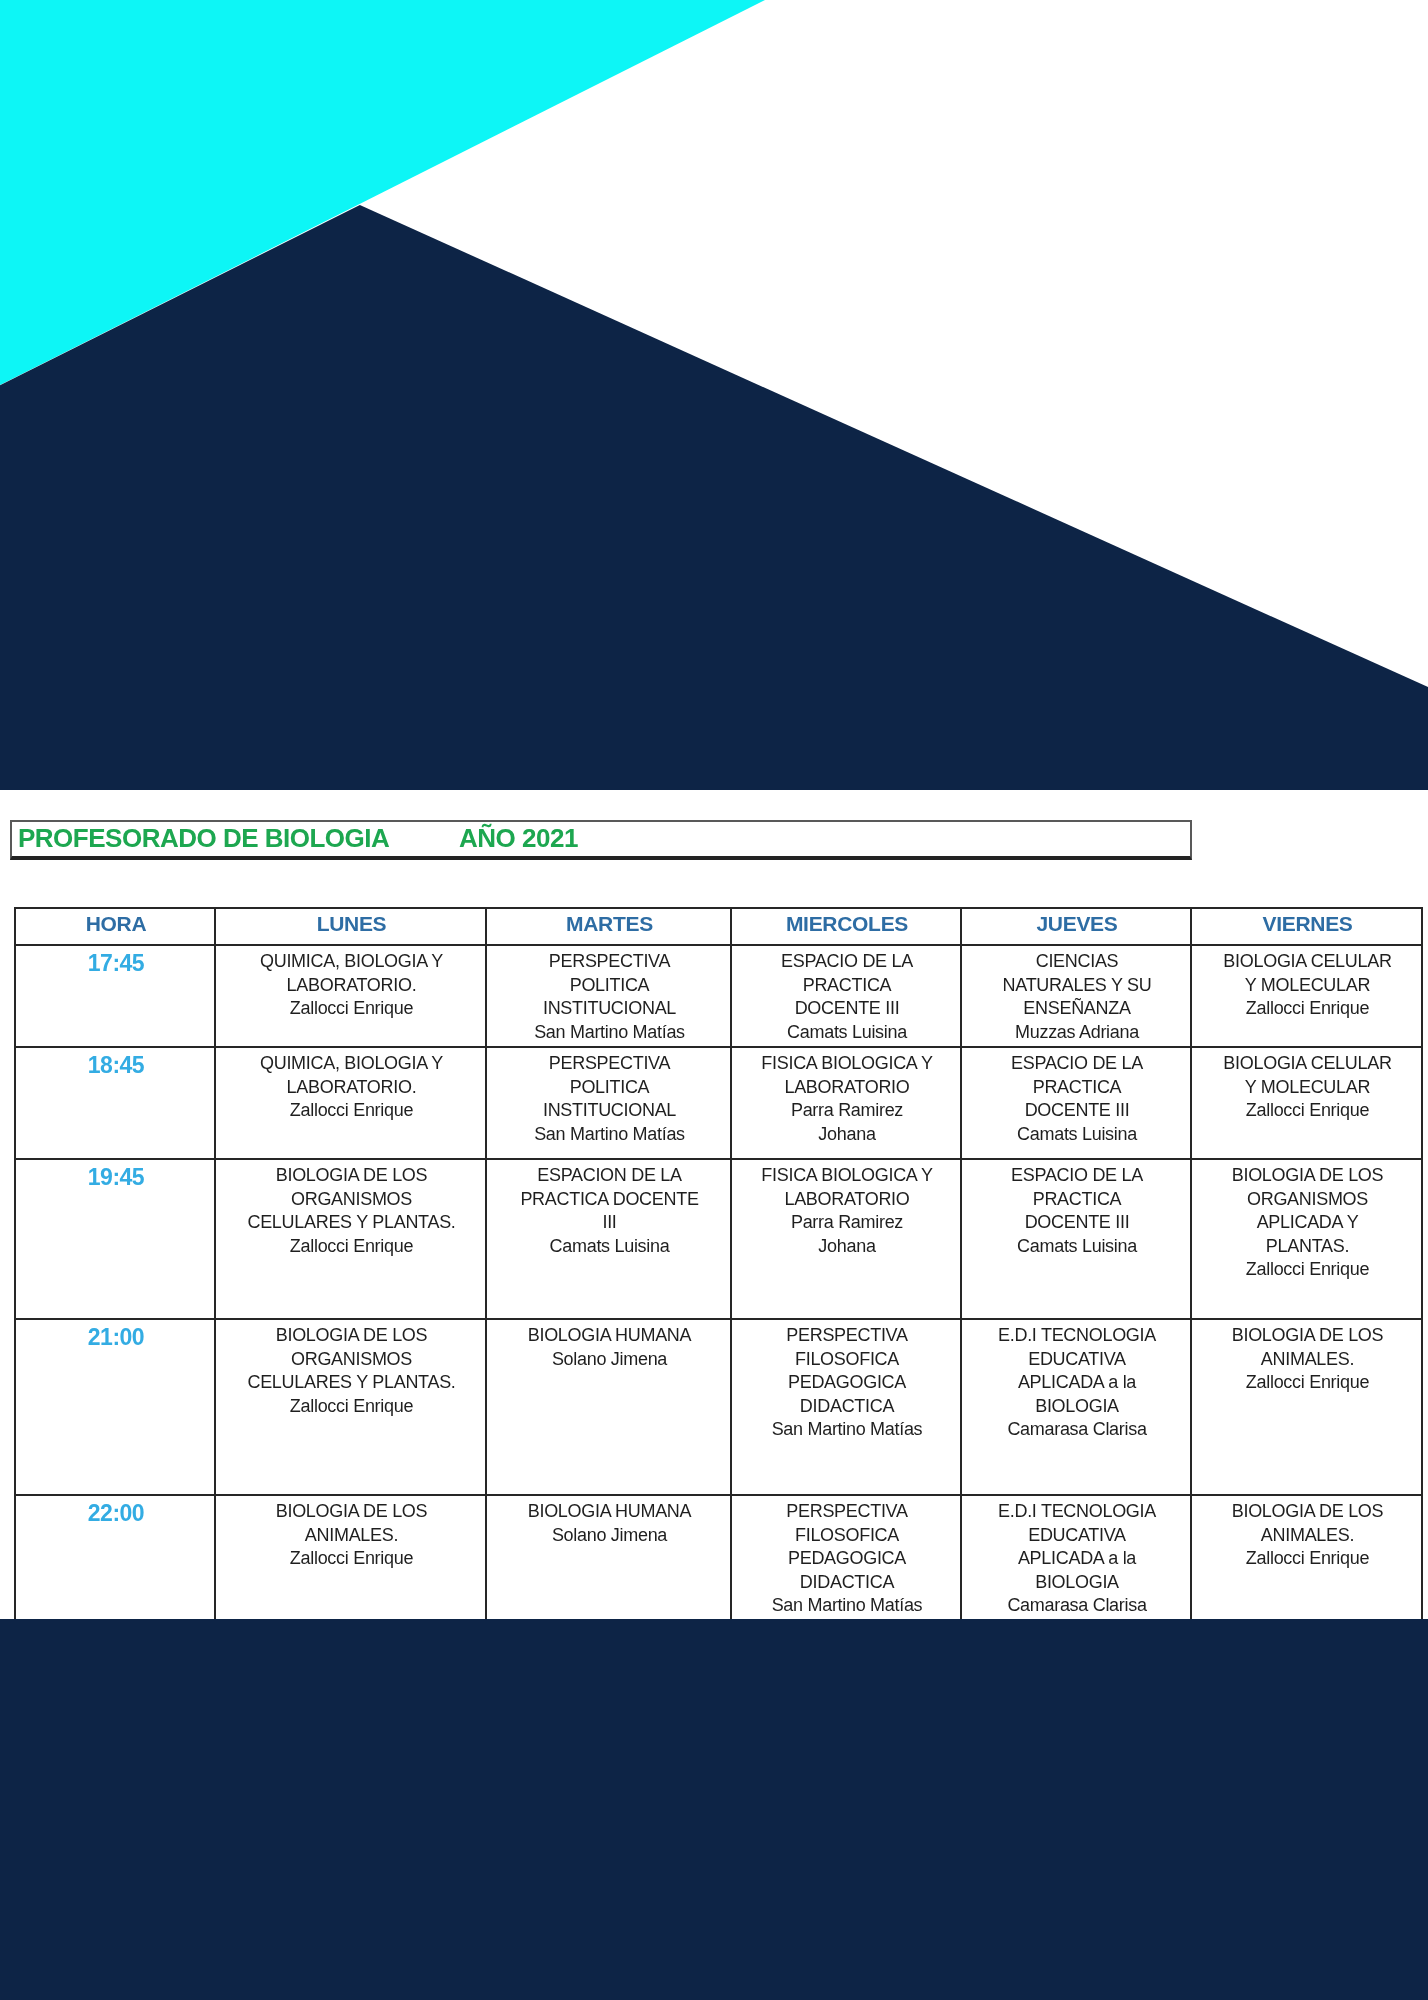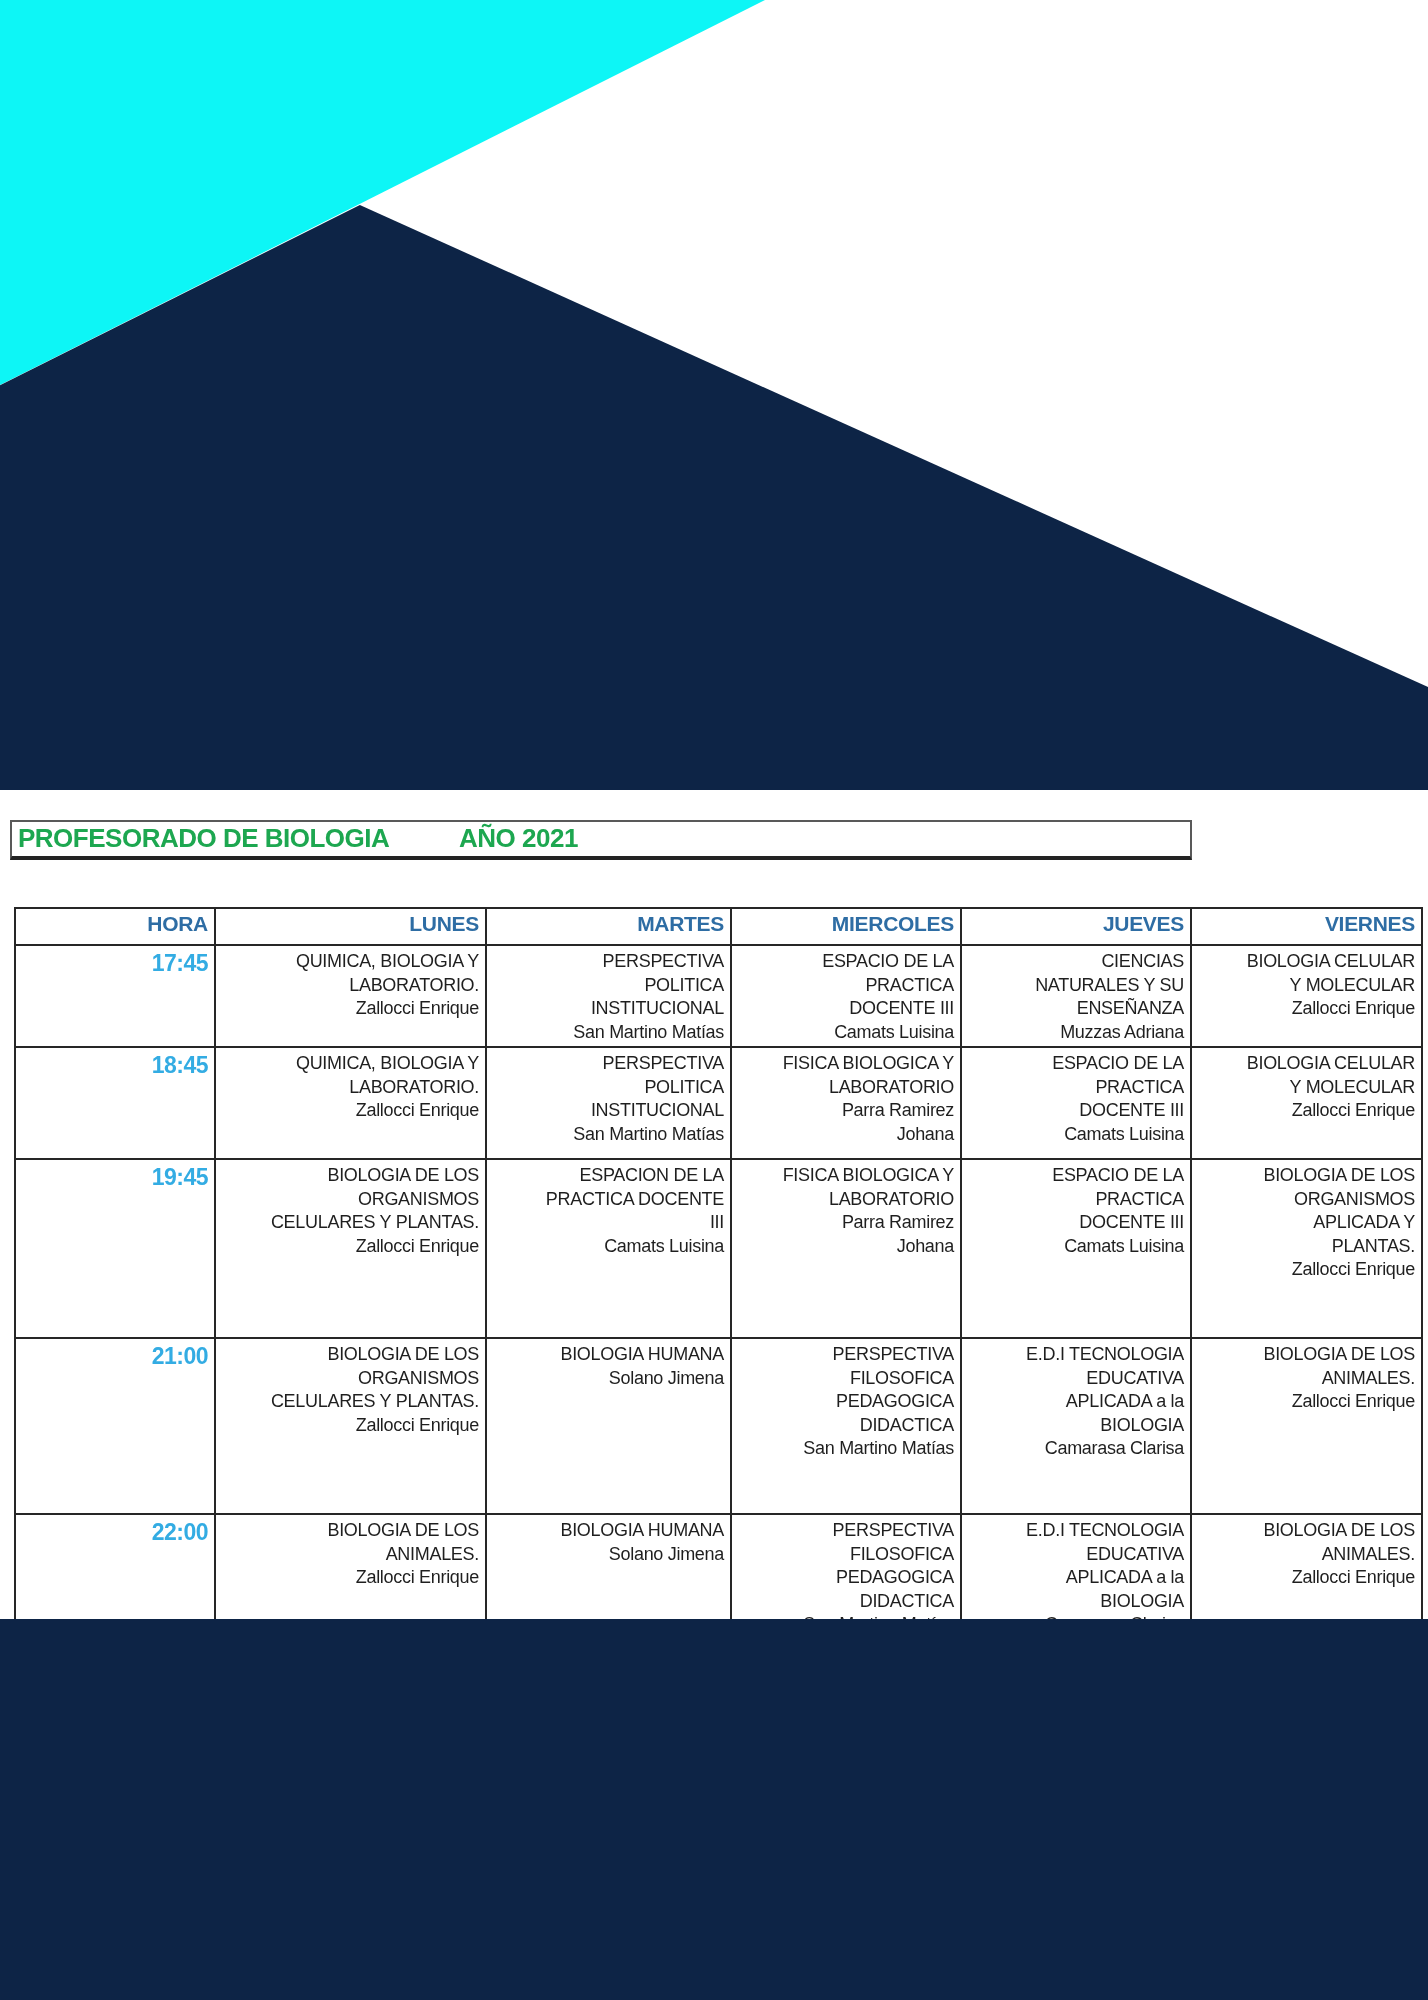--- a/index.html
+++ b/index.html
@@ -34,39 +34,39 @@
     color:var(--green,#1da750);white-space:nowrap;
   }
   .title-box .year{left:447px;}
   
   .tbl-wrap{position:absolute;left:14px;top:907px;z-index:1;}
   table.sched{
     border-collapse:collapse;table-layout:fixed;width:1407px;
     font-family:"Liberation Sans", sans-serif;
   }
   table.sched th,table.sched td{
-    border:2px solid #262626;vertical-align:top;text-align:right;
+    border:2px solid #262626;vertical-align:top;text-align:center;
     padding:4px 6px 2px 8px;overflow:hidden;
   }
   table.sched th{
     height:30px;font-size:21px;font-weight:bold;letter-spacing:-0.3px;
     color:var(--header_blue,#2e6da4);padding-top:3px;
   }
   td.time-cell{
     font-size:23px;font-weight:bold;letter-spacing:-0.5px;
     color:var(--time_blue,#33ace3);padding-left:10px;
   }
   td.course-cell{
     font-size:18px;font-weight:normal;letter-spacing:-0.3px;
     color:var(--cell_text,#1f1f1f);
   }
   .cell-line{line-height:23.5px;white-space:nowrap;}
   tr.r0{height:82px;}
   tr.r1{height:112px;}
-  tr.r2{height:179px;}
+  tr.r2{height:160px;}
   tr.r3{height:176px;}
   tr.r4{height:160px;}
 </style>
 </head>
 <body>
 
 <div class="page">
 
   <div class="cyan-tri"></div>
   <div class="navy-poly"></div>

